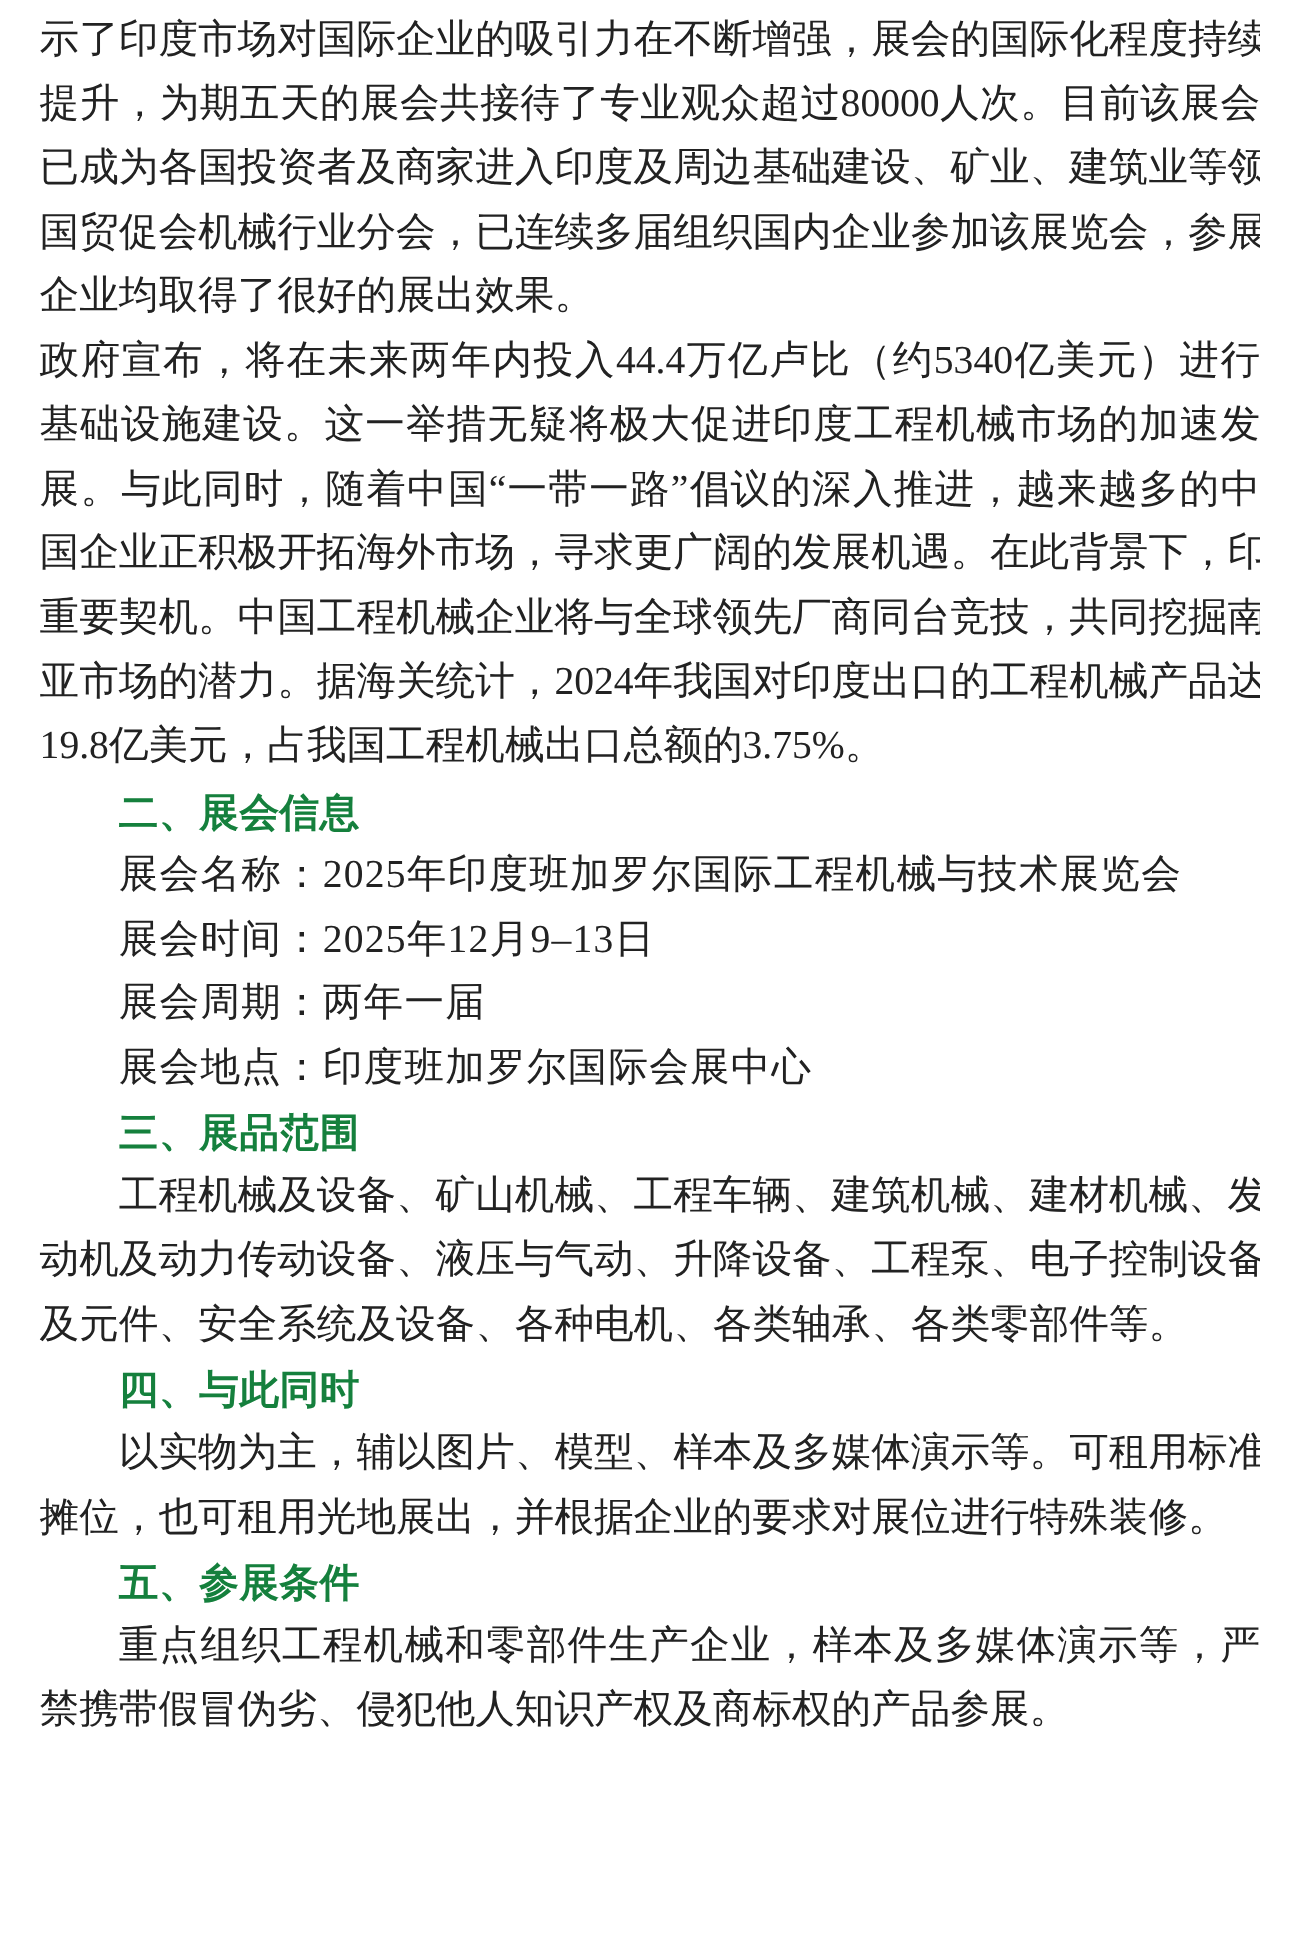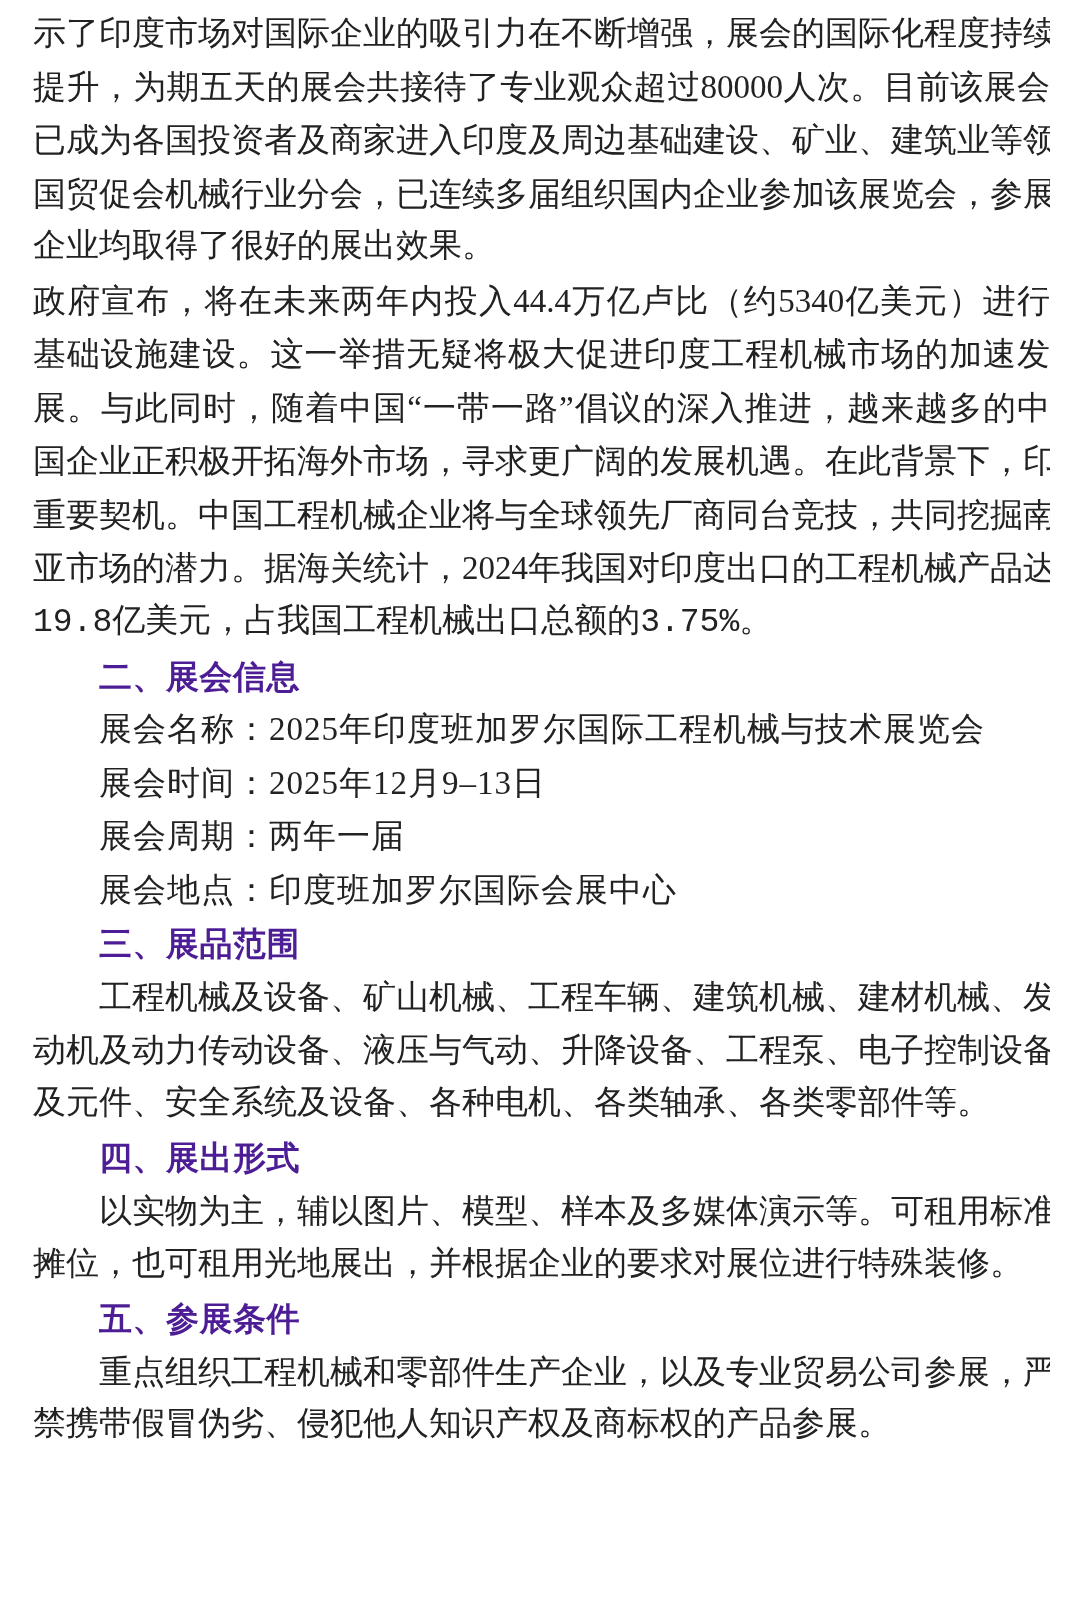--- a/index.html
+++ b/index.html
@@ -37,35 +37,34 @@
     text-align-last: justify;
     -moz-text-align-last: justify;
     text-justify: inter-character;
     white-space: nowrap;
   }
   .line.last {
     text-align: left;
     text-align-last: left;
     -moz-text-align-last: left;
     white-space: nowrap;
-    font-family: Liberation Mono, monospace;
   }
   .line.ind {
     text-indent: 66px;
   }
   .heading {
     height: 53.55px;
     margin: 0;
     padding-left: 66px;
     overflow: hidden;
     font-family: "Liberation Sans", "DejaVu Sans", sans-serif;
     font-weight: 700;
     font-size: 33px;
     line-height: 53.55px;
-    color: #4c1d95;
+    color: #15803d;
     letter-spacing: 0.5px;
   }
   .info-line {
     height: 53.55px;
     margin: 0;
     padding-left: 66px;
     overflow: hidden;
     white-space: nowrap;
     letter-spacing: 1px;
   }
@@ -89,20 +88,20 @@
       <div class="line last">19.8亿美元，占我国工程机械出口总额的3.75%。</div>
       <h2 class="heading">二、展会信息</h2>
       <p class="info-line">展会名称：2025年印度班加罗尔国际工程机械与技术展览会</p>
       <p class="info-line">展会时间：2025年12月9–13日</p>
       <p class="info-line">展会周期：两年一届</p>
       <p class="info-line">展会地点：印度班加罗尔国际会展中心</p>
       <h2 class="heading">三、展品范围</h2>
       <div class="line ind">工程机械及设备、矿山机械、工程车辆、建筑机械、建材机械、发</div>
       <div class="line">动机及动力传动设备、液压与气动、升降设备、工程泵、电子控制设备</div>
       <div class="line last">及元件、安全系统及设备、各种电机、各类轴承、各类零部件等。</div>
-      <h2 class="heading">四、展出形式</h2>
+      <h2 class="heading">四、与此同时</h2>
       <div class="line ind">以实物为主，辅以图片、模型、样本及多媒体演示等。可租用标准</div>
       <div class="line last">摊位，也可租用光地展出，并根据企业的要求对展位进行特殊装修。</div>
       <h2 class="heading">五、参展条件</h2>
-      <div class="line ind">重点组织工程机械和零部件生产企业，以及专业贸易公司参展，严</div>
+      <div class="line ind">重点组织工程机械和零部件生产企业，样本及多媒体演示等，严</div>
       <div class="line last">禁携带假冒伪劣、侵犯他人知识产权及商标权的产品参展。</div>
     </article>
 </main>
 
 </body></html>

